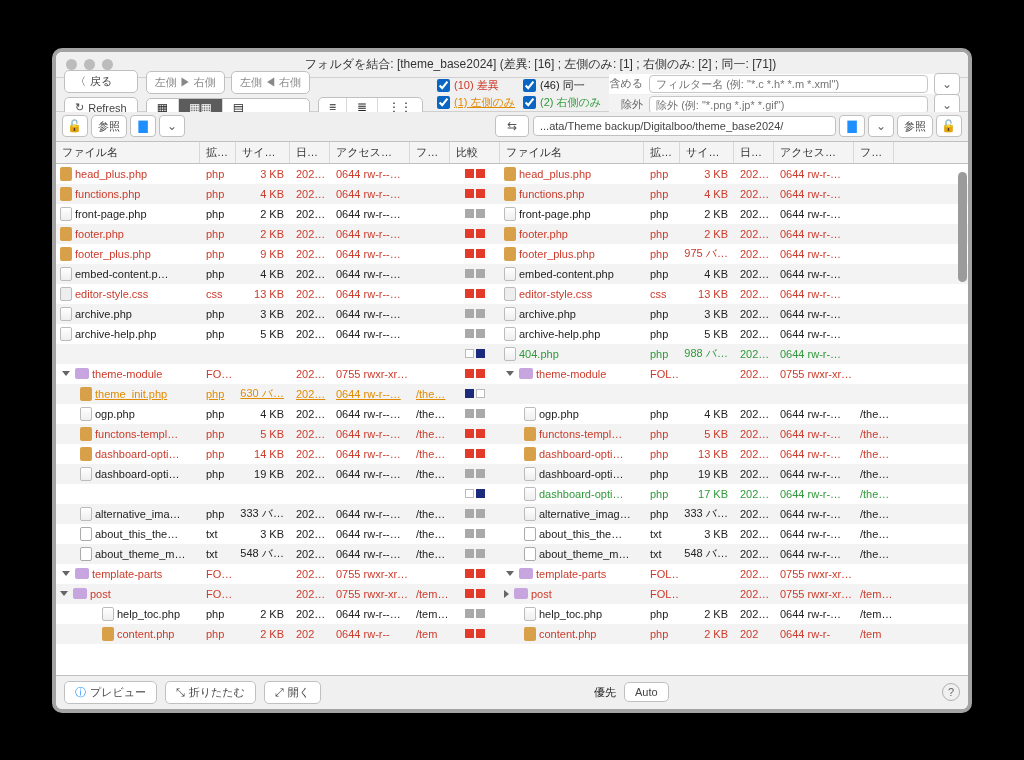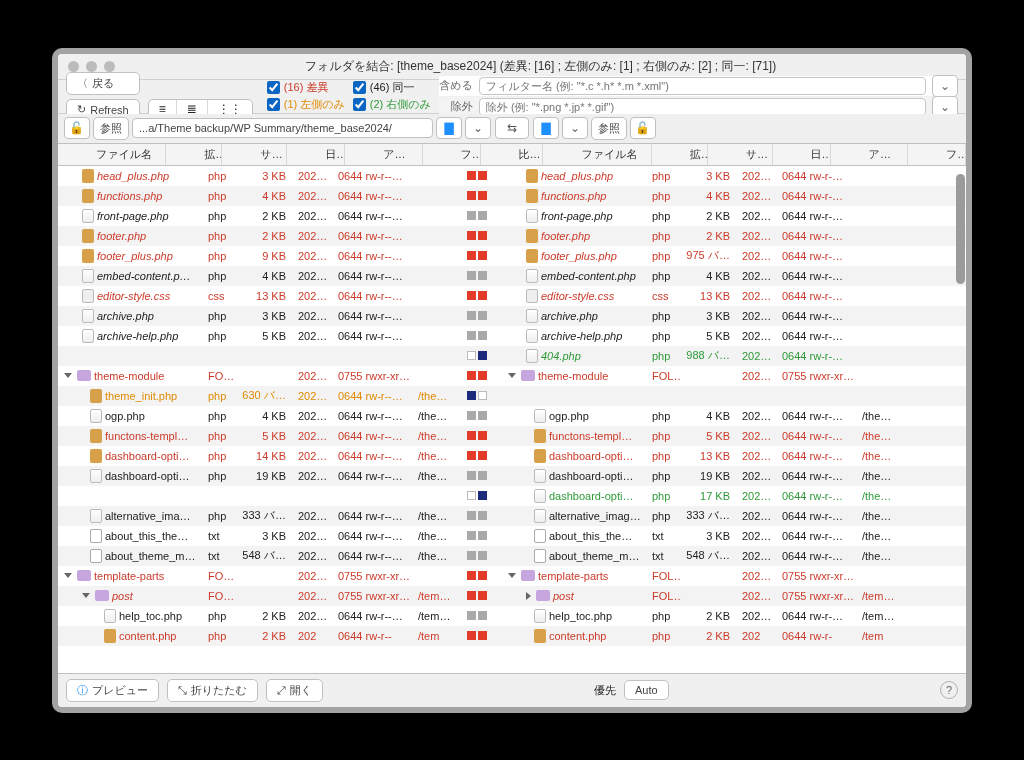--- a/index.html
+++ b/index.html
@@ -1,67 +1,67 @@
 <!DOCTYPE html>
 <html><head>
 <meta charset="utf-8">
 <style>
   * { box-sizing: border-box; margin: 0; padding: 0; }
   html, body { height: 100%; }
   body { background: #000; font-family: -apple-system, "Helvetica Neue", Arial, sans-serif; font-size: 12px; color: #222; display: flex; align-items: center; justify-content: center; }
-  .window { width: 920px; height: 665px; background: #f4f4f4; border-radius: 10px; box-shadow: 0 12px 40px rgba(0,0,0,.6); display: flex; flex-direction: column; overflow: hidden; border: 6px solid #a3a3a3; }
+  .window { width: 920px; height: 665px; background: #f4f4f4; border-radius: 10px; box-shadow: 0 12px 40px rgba(0,0,0,.6); display: flex; flex-direction: column; overflow: hidden; border: 4px solid #a3a3a3; }
   .titlebar { height: 26px; display: flex; align-items: center; padding: 0 10px; background: #f0f0f0; border-bottom: 1px solid #d0d0d0; }
   .lights { display: flex; gap: 7px; margin-right: 10px; }
   .light { width: 11px; height: 11px; border-radius: 50%; background: #bcbcbc; }
   .titlebar .title { flex: 1; text-align: center; font-size: 12px; color: #333; }
 
   .toolbar1 { height: 34px; display: flex; align-items: center; gap: 8px; padding: 4px 8px; background: #f0f0f0; border-bottom: 1px solid #d0d0d0; }
   .btn { background: #fff; border: 1px solid #c0c0c0; border-radius: 5px; padding: 3px 10px; font-size: 11px; color: #444; display: inline-flex; align-items: center; gap: 4px; cursor: pointer; }
   .btn.small { padding: 3px 6px; }
   .pill { background: #fff; border: 1px solid #c0c0c0; border-radius: 5px; padding: 3px 8px; font-size: 11px; color: #888; }
   .check-col { display: flex; flex-direction: column; gap: 2px; font-size: 11px; }
   .check-row { display: flex; align-items: center; gap: 4px; }
   .check-row input { accent-color: #0a66c2; }
   .filterblock { flex: 1; font-size: 11px; color: #666; }
   .filterblock .row { display: flex; align-items: center; gap: 6px; margin: 1px 0; }
   .filterblock .row input { flex: 1; background: #fff; border: 1px solid #c6c6c6; border-radius: 4px; padding: 2px 6px; font-size: 11px; color: #888; }
   .filterblock .row .lbl { width: 34px; text-align: right; }
   .red { color: #cc3a2a; }
-  .orange { color: #e08a00; }
+  .orange { color: #e08a00; text-decoration: underline; }
   .green { color: #2e9a38; }
 
   .pathbar { height: 30px; display: flex; align-items: center; gap: 4px; padding: 3px 6px; background: #efefef; border-bottom: 1px solid #c0c0c0; }
   .pathbar .half { flex: 1; display: flex; align-items: center; gap: 3px; }
   .pathbar input.path { flex: 1; background: #fff; border: 1px solid #c0c0c0; border-radius: 4px; padding: 3px 6px; font-size: 11px; color: #444; }
   .iconbtn { width: 26px; height: 22px; background: #fff; border: 1px solid #c0c0c0; border-radius: 4px; display: flex; align-items: center; justify-content: center; font-size: 12px; color: #666; cursor: pointer; }
   .iconbtn.blue { color: #1e8fff; }
   .swapbtn { width: 34px; height: 22px; background: #fff; border: 1px solid #c0c0c0; border-radius: 4px; display: flex; align-items: center; justify-content: center; font-size: 12px; color: #555; cursor: pointer; }
 
   .headers { height: 22px; display: flex; border-bottom: 1px solid #c0c0c0; background: #f4f4f4; font-size: 11px; color: #333; }
-  .headers .hcell { padding: 3px 6px; border-right: 1px solid #d8d8d8; overflow: hidden; white-space: nowrap; text-overflow: ellipsis; margin-left: 32px; }
+  .headers .hcell { padding: 3px 6px; border-right: 1px solid #d8d8d8; overflow: hidden; white-space: nowrap; text-overflow: ellipsis; }
 
   .rows { flex: 1; overflow: hidden; background: #fff; position: relative; }
   .row { height: 20px; display: flex; align-items: center; font-size: 11px; }
   .row:nth-child(even) { background: #f3f3f3; }
   .row:nth-child(odd) { background: #ffffff; }
   .cell { padding: 0 6px; overflow: hidden; white-space: nowrap; text-overflow: ellipsis; display: flex; align-items: center; gap: 3px; }
   .c-name { width: 144px; }
   .c-ext { width: 36px; }
   .c-size { width: 54px; text-align: right; justify-content: flex-end; }
   .c-date { width: 40px; }
   .c-perm { width: 80px; }
   .c-fold { width: 40px; }
   .c-cmp { width: 50px; justify-content: center; gap: 2px; }
   .sq { width: 9px; height: 9px; display: inline-block; }
   .sq.r { background: #e23b2a; }
   .sq.g { background: #a9a9a9; }
   .sq.w { background: #fff; border: 1px solid #bbb; }
   .sq.b { background: #1b2a7a; }
-  .indent1 { padding-left: 24px; font-style: italic; }
-  .indent2 { padding-left: 32px; }
+  .indent1 { padding-left: 4px; }
+  .indent2 { padding-left: 24px; }
   .indent3 { padding-left: 46px; }
   .fico { width: 12px; height: 14px; display: inline-block; border-radius: 2px; flex-shrink: 0; }
   .fico.doc { background: linear-gradient(#fff,#eee); border: 1px solid #bbb; }
   .fico.php { background: #d9a04a; }
   .fico.css { background: #eee; border: 1px solid #bbb; }
   .fico.folder { width: 14px; height: 11px; background: #c7a6e0; border-radius: 2px; }
   .fico.txt { background: #fff; border: 1px solid #aaa; }
   .tri { display:inline-block; width:0; height:0; border-left:5px solid #666; border-top:4px solid transparent; border-bottom:4px solid transparent; margin-right:2px;}
   .tri.down { border-left:4px solid transparent; border-right:4px solid transparent; border-top:5px solid #666; border-bottom:none;}
 
@@ -91,31 +91,42 @@
       <button class="btn">
           <span>〈</span>
           <span>戻る</span>
         </button>
       <button class="btn">
           <span>↻</span>
           <span>Refresh</span>
         </button>
     </div>
     <div style="display:flex;flex-direction:column;gap:4px;">
+      <div style="display:flex;gap:6px;">
+        <span class="pill">左側 ▶ 右側</span>
+        <span class="pill">左側 ◀ 右側</span>
+      </div>
+      <div class="seg" style="display:flex;border:1px solid #c0c0c0;border-radius:5px;overflow:hidden;background:#fff;">
+        <div class="segbtn" style="padding:2px 10px;border-right:1px solid #d8d8d8;">▦</div>
+        <div class="segbtn" style="padding:2px 10px;background:#5c5c5c;color:#fff;border-right:1px solid #d8d8d8;">▦▦</div>
+        <div class="segbtn" style="padding:2px 10px;">▤</div>
+      </div>
+    </div>
+    <div style="display:flex;flex-direction:column;gap:4px;">
       <div style="height:22px;"></div>
       <div class="seg" style="display:flex;border:1px solid #c0c0c0;border-radius:5px;overflow:hidden;background:#fff;">
         <div class="segbtn" style="padding:2px 10px;border-right:1px solid #d8d8d8;">≡</div>
         <div class="segbtn" style="padding:2px 10px;border-right:1px solid #d8d8d8;">≣</div>
         <div class="segbtn" style="padding:2px 10px;">⋮⋮</div>
       </div>
     </div>
     <div class="check-col" style="margin-left:6px;">
       <label class="check-row">
           <input type="checkbox" checked="" style="">
-          <span class="red">(16) 差異</span>
+          <span class="red">(10) 差異</span>
         </label>
       <label class="check-row">
           <input type="checkbox" checked="" style="">
           <span class="orange">(1) 左側のみ</span>
         </label>
     </div>
     <div class="check-col">
       <label class="check-row">
           <input type="checkbox" checked="" style="">
           <span>(46) 同一</span>
@@ -136,26 +147,26 @@
           <input placeholder="除外 (例: &quot;*.png *.jp* *.gif&quot;)" style="">
           <span class="iconbtn">⌄</span>
         </div>
     </div>
   </div>
 
   <div class="pathbar">
     <div class="half">
       <div class="iconbtn">🔓</div>
       <button class="btn small">参照</button>
-      <input class="path" value="...a/Theme backup/WP Summary/theme_base2024/" style="">
       <div class="iconbtn blue">▇</div>
       <div class="iconbtn">⌄</div>
     </div>
     <div class="swapbtn">⇆</div>
     <div class="half">
+      <input class="path" value="...ata/Theme backup/Digitalboo/theme_base2024/" style="">
       <div class="iconbtn blue">▇</div>
       <div class="iconbtn">⌄</div>
       <button class="btn small">参照</button>
       <div class="iconbtn">🔓</div>
     </div>
   </div>
 
   <div class="headers">
     <div class="hcell c-name">ファイル名</div>
     <div class="hcell c-ext">拡張子</div>

